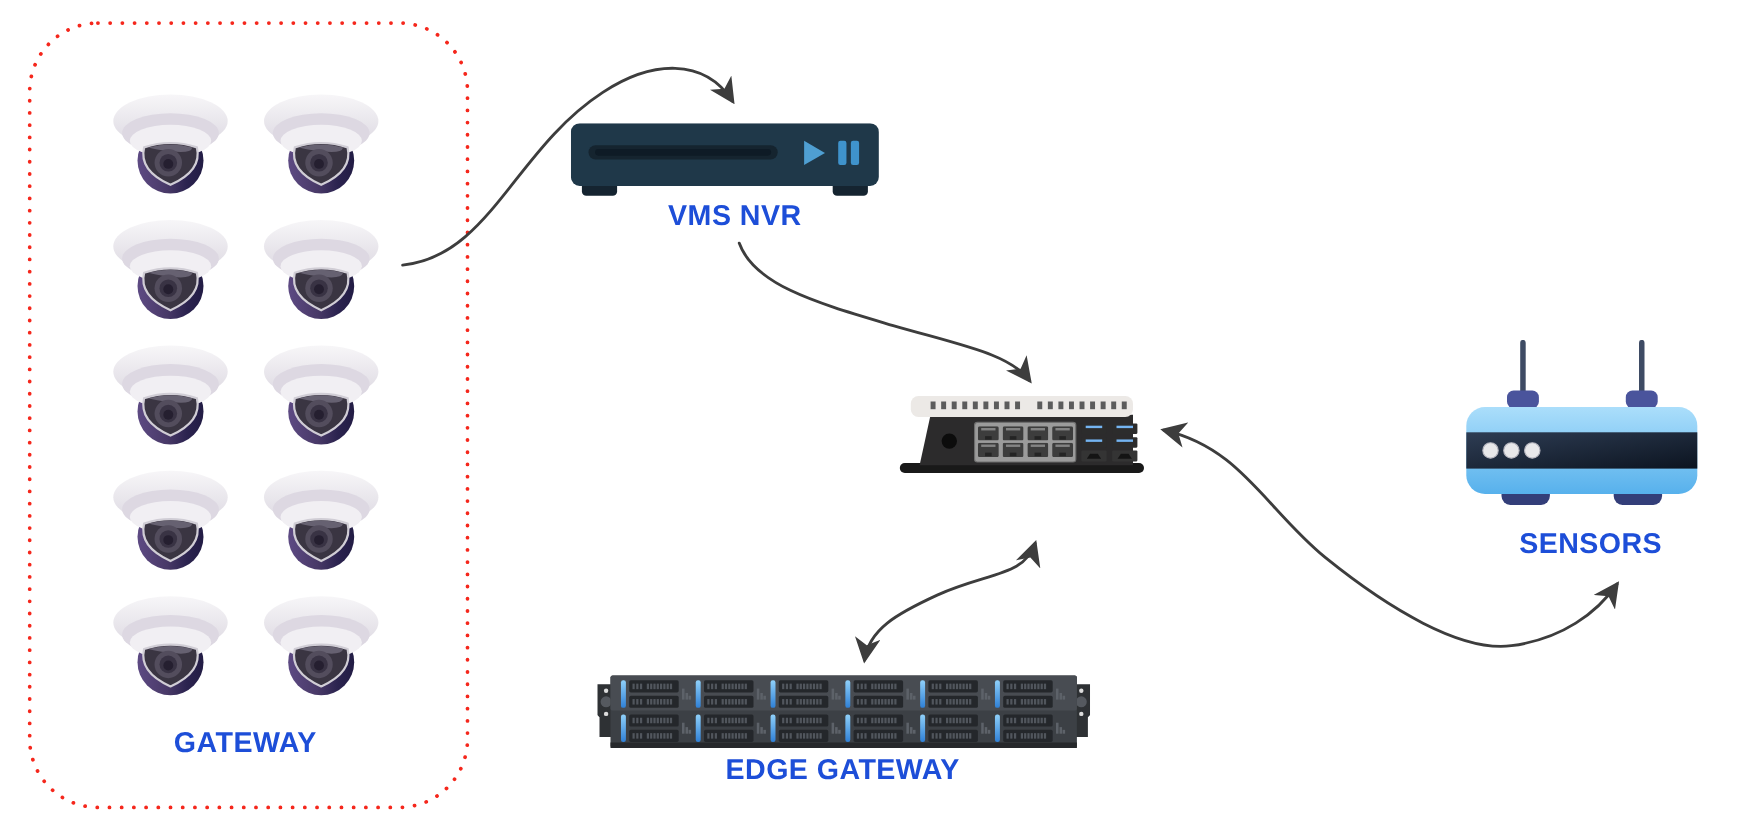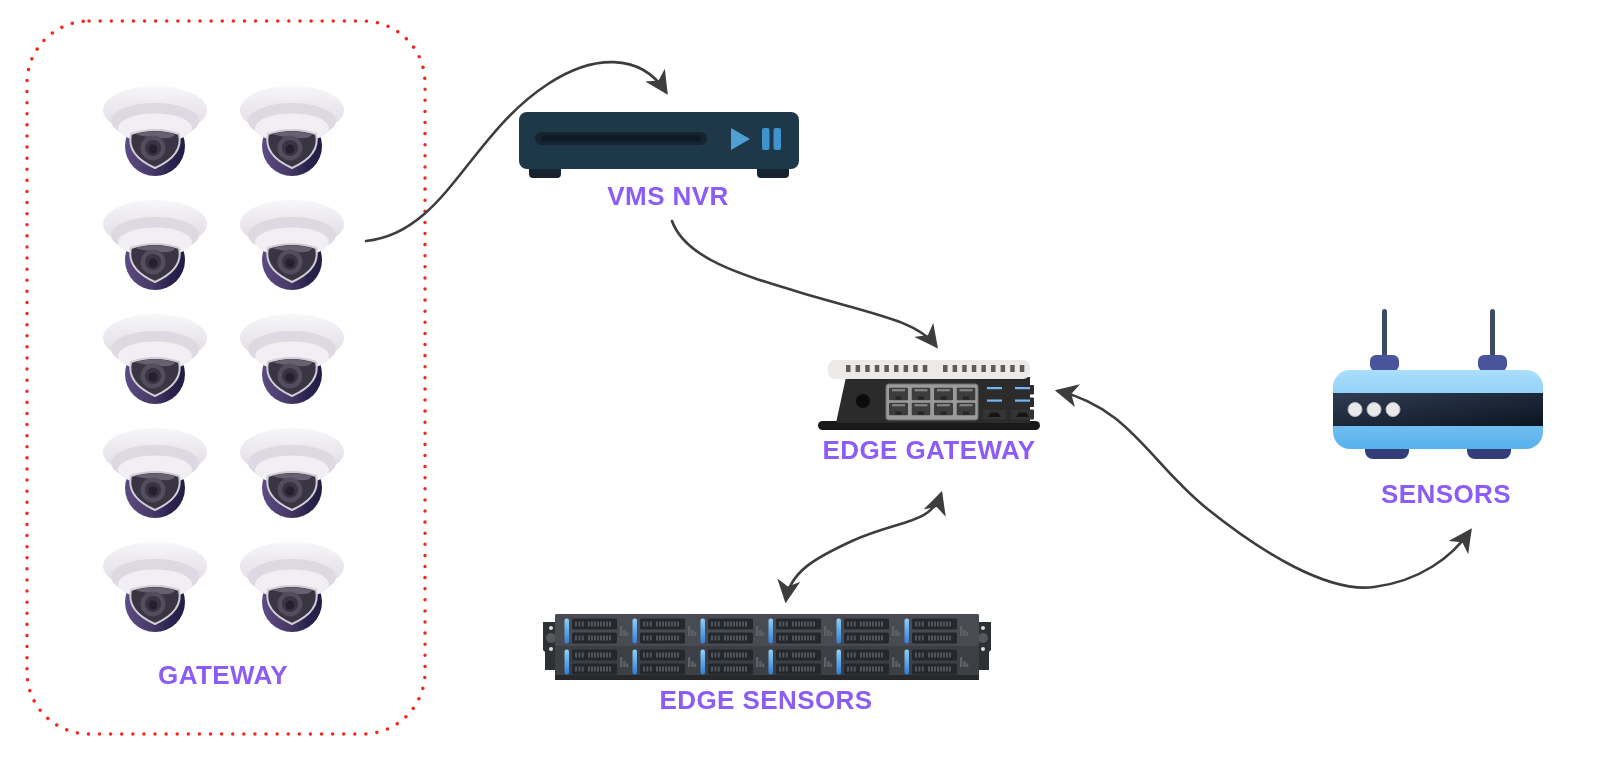--- a/index.html
+++ b/index.html
@@ -5,21 +5,21 @@
   html,body{margin:0;padding:0;background:#ffffff;}
   .stage{
     position:relative;width:1600px;height:763px;background:#ffffff;
     font-family:"Liberation Sans",sans-serif;overflow:hidden;
   }
   .overlay{position:absolute;left:0;top:0;}
   .dev{position:absolute;}
   .cam{position:absolute;width:110px;height:100px;}
   .lbl{
     position:absolute;transform:translate(-50%,-50%);
-    font-weight:700;font-size:26px;letter-spacing:.4px;color:#8b5cf6;
+    font-weight:700;font-size:26px;letter-spacing:.4px;color:#1d4ed8;
     white-space:nowrap;
   }
 </style>
 </head>
 <body>
 
 <div class="stage">
 
   <svg width="0" height="0" style="position:absolute" aria-hidden="true">
     <defs>
@@ -259,17 +259,16 @@
     <rect x="6" y="84" width="210" height="33" fill="url(#g-band)"></rect>
     <g>
       <circle cx="28" cy="100.5" r="7" fill="#e8e8ea" stroke="#b6b6bf" stroke-width="1"></circle>
       <circle cx="47" cy="100.5" r="7" fill="#e8e8ea" stroke="#b6b6bf" stroke-width="1"></circle>
       <circle cx="66" cy="100.5" r="7" fill="#e8e8ea" stroke="#b6b6bf" stroke-width="1"></circle>
     </g>
   </svg>
 
   <div class="lbl" style="left:223px;top:675px">GATEWAY</div>
   <div class="lbl" style="left:668px;top:196px">VMS NVR</div>
-  <div class="lbl" style="left:929px;top:450px">EDGE GATEWAY</div>
-  <div class="lbl" style="left:766px;top:700px">EDGE SENSORS</div>
+  <div class="lbl" style="left:766px;top:700px">EDGE GATEWAY</div>
   <div class="lbl" style="left:1446px;top:494px">SENSORS</div>
 
 </div>
 
 </body></html>

